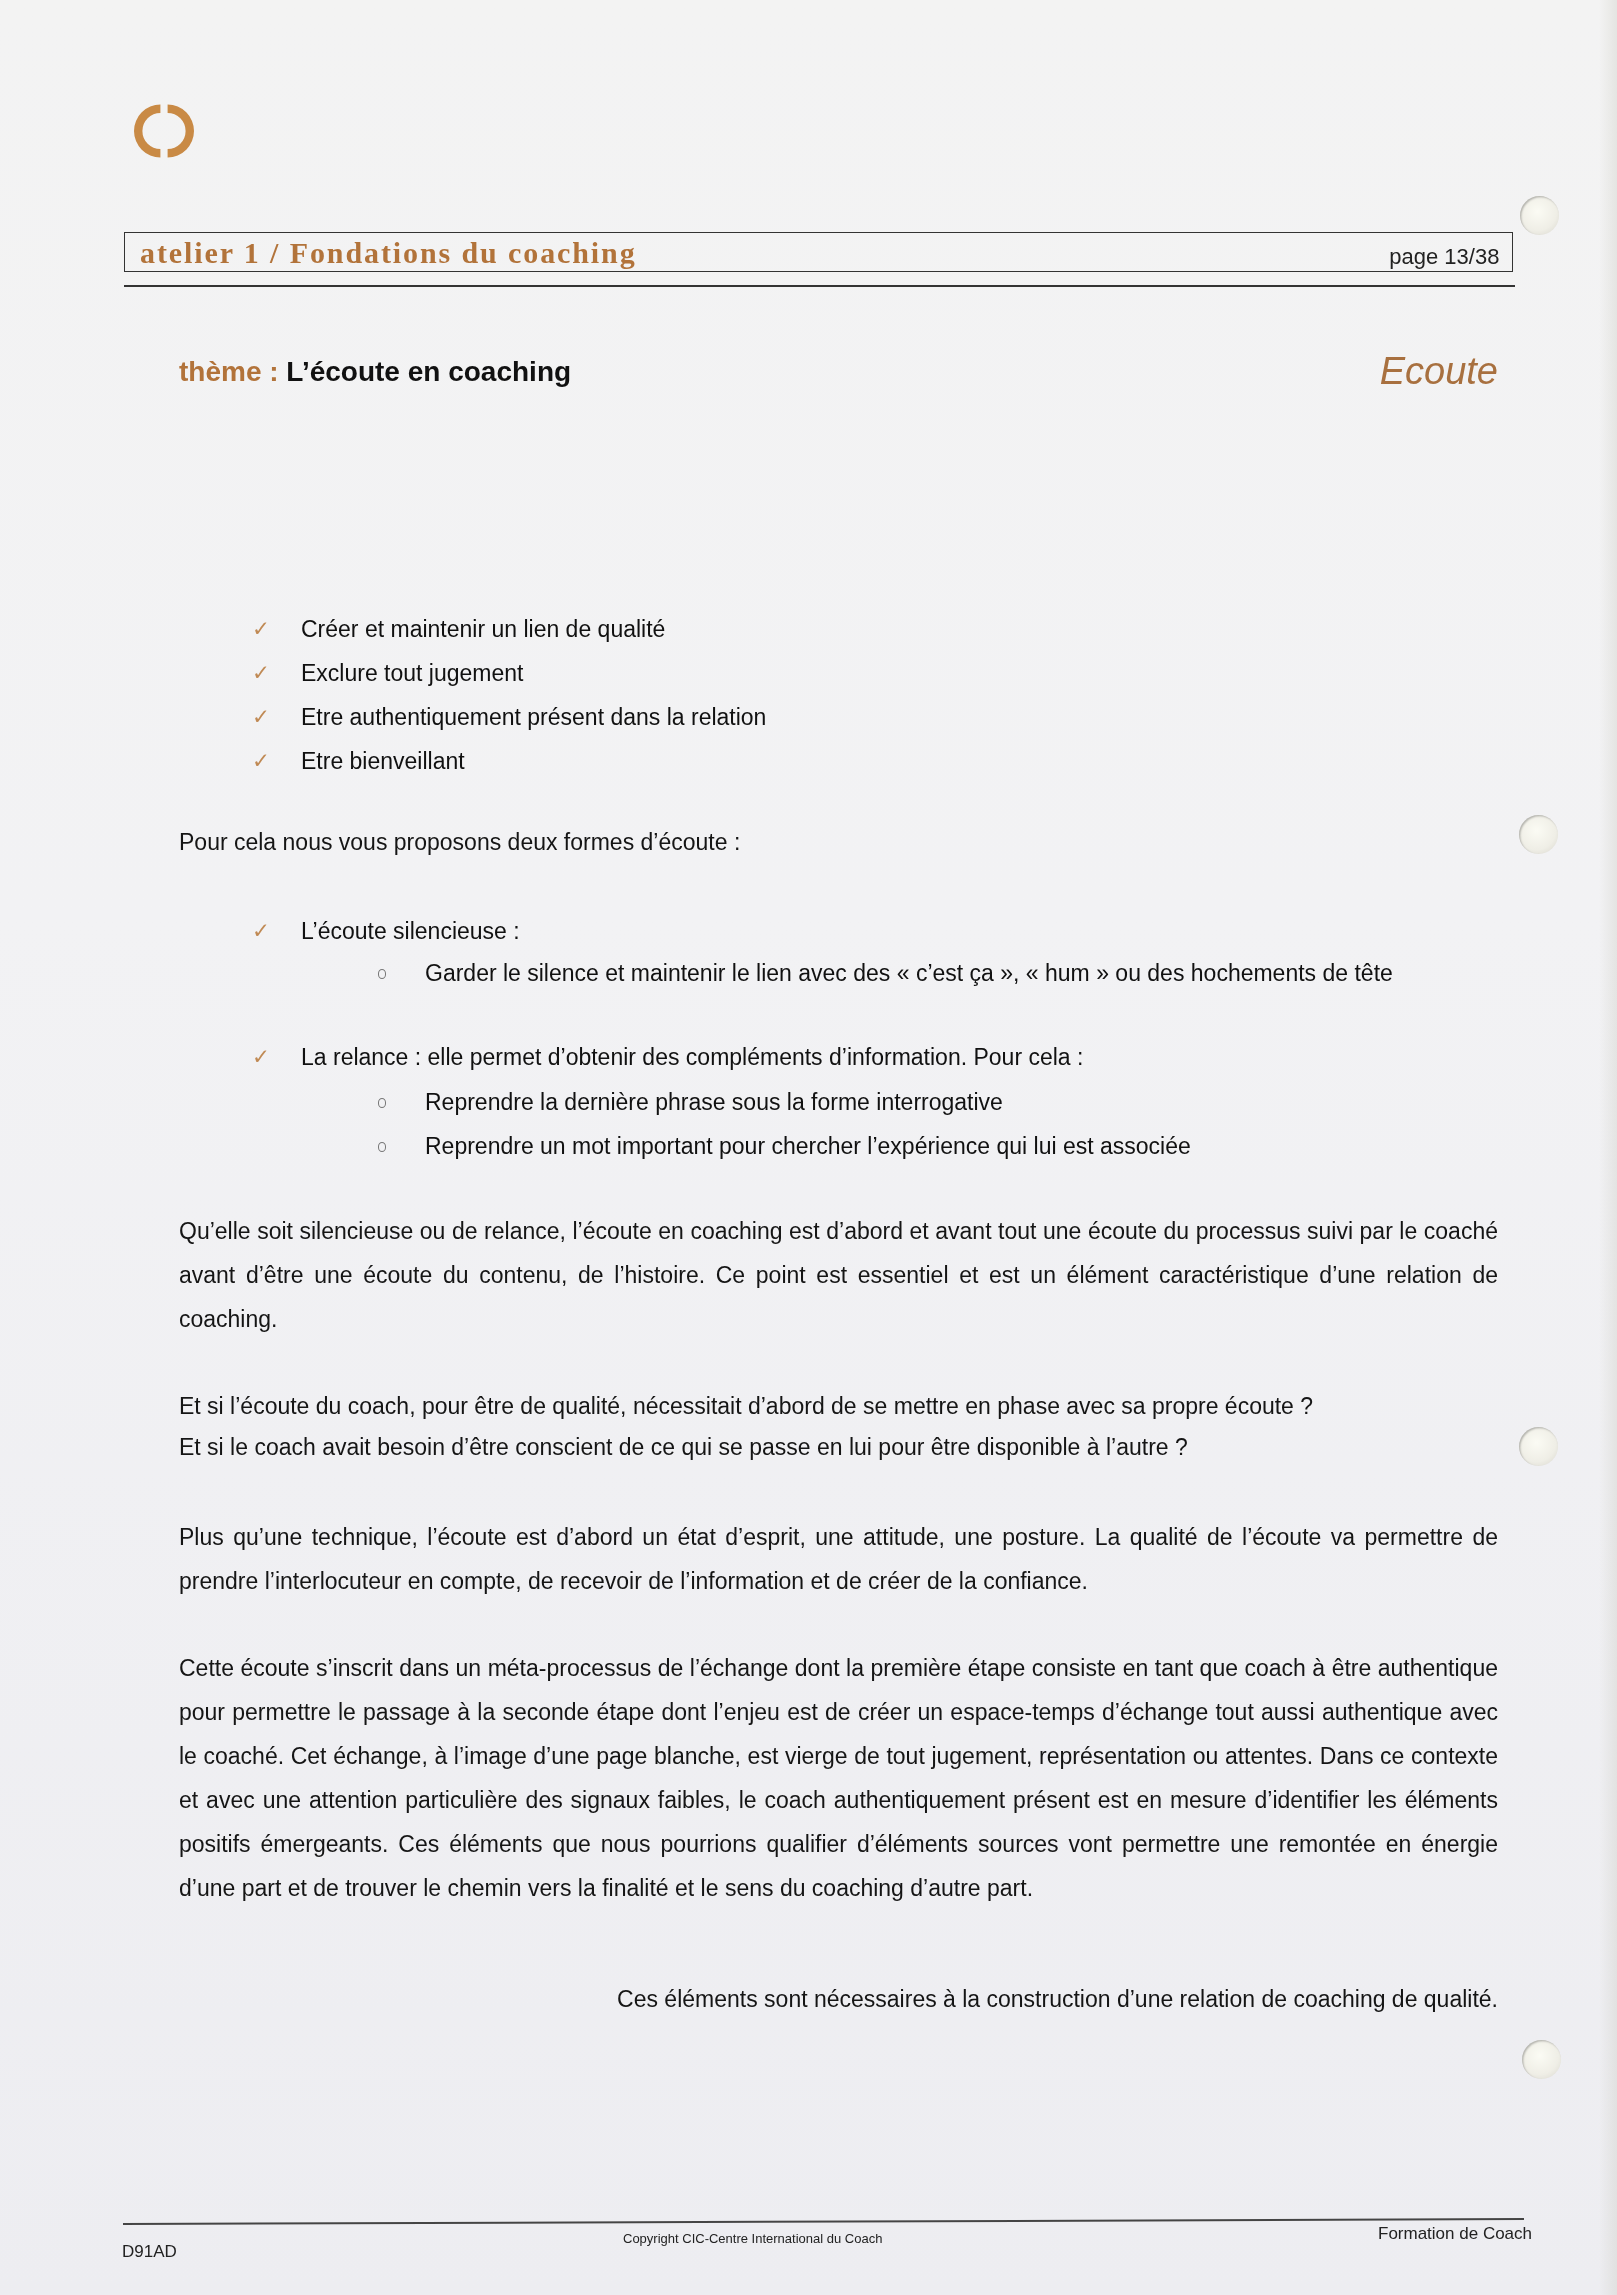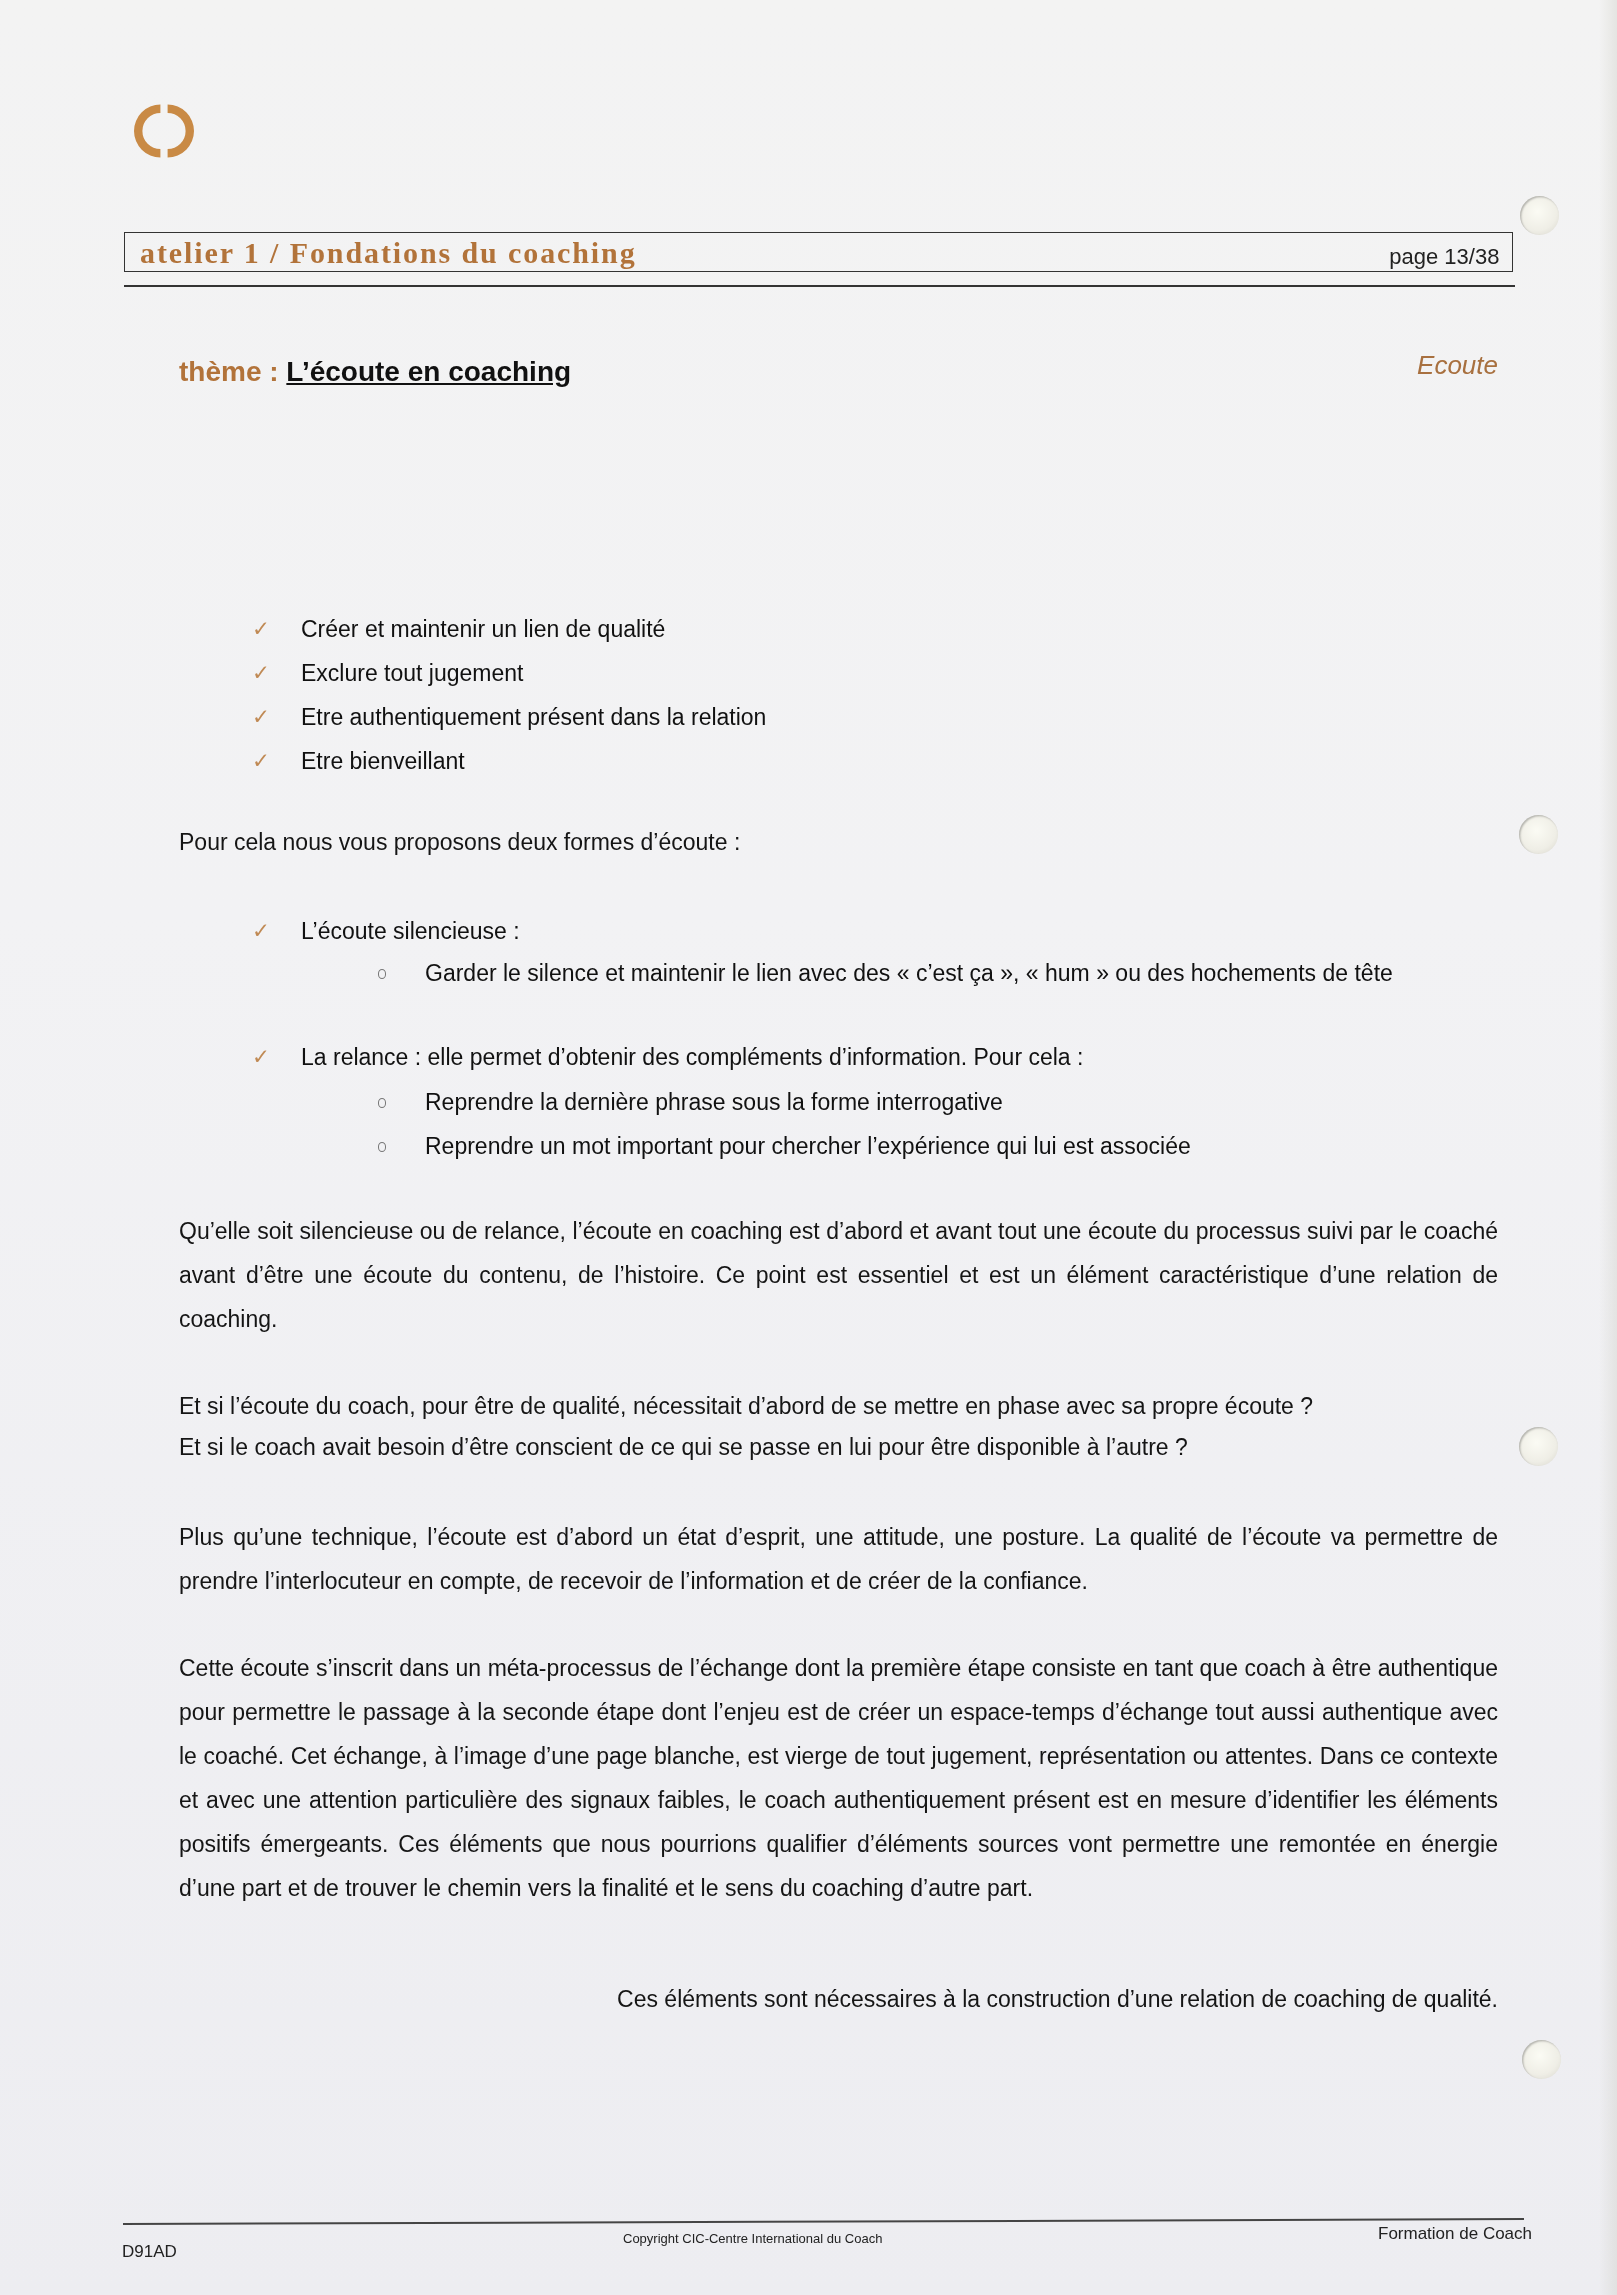--- a/index.html
+++ b/index.html
@@ -28,23 +28,23 @@
     font-family: Liberation Serif, serif; font-weight: bold;
     font-size: 30px; letter-spacing: 1.9px; color: #b2733a;
   }
   .header-page {
     position: absolute; right: 12.6px; top: 10.7px;
     font-family: "Liberation Sans", sans-serif; font-size: 22px; color: #222;
   }
   .header-rule { position: absolute; left: 124px; top: 285px; width: 1391px; height: 1.9px; background: #333; }
   .theme { position: absolute; left: 179px; top: 356px; font-size: 28px; }
   .theme-label { color: #b2733a; font-weight: bold; }
-  .theme-title { color: #111; font-weight: bold; text-decoration: underline; }
+  .theme-title { color: #111; font-weight: bold; }
   .section-tag {
-    position: absolute; right: 120px; top: 350px; font-size: 26px;
+    position: absolute; right: 120px; top: 350px; font-size: 38px;
     font-style: italic; color: #a8703f;
   }
   .body-text {
     position: absolute; left: 179px; width: 1319px;
     font-family: "Liberation Sans", sans-serif; font-size: 23px; line-height: 44px; color: #151515;
   }
   .justify { text-align: justify; text-align-last: left; }
   .check-list { position: absolute; left: 252px; margin: 0; padding: 0; list-style: none; }
   .check-item { position: relative; height: 44px; line-height: 44px; font-size: 23px; padding-left: 49px; }
   .check-icon {

